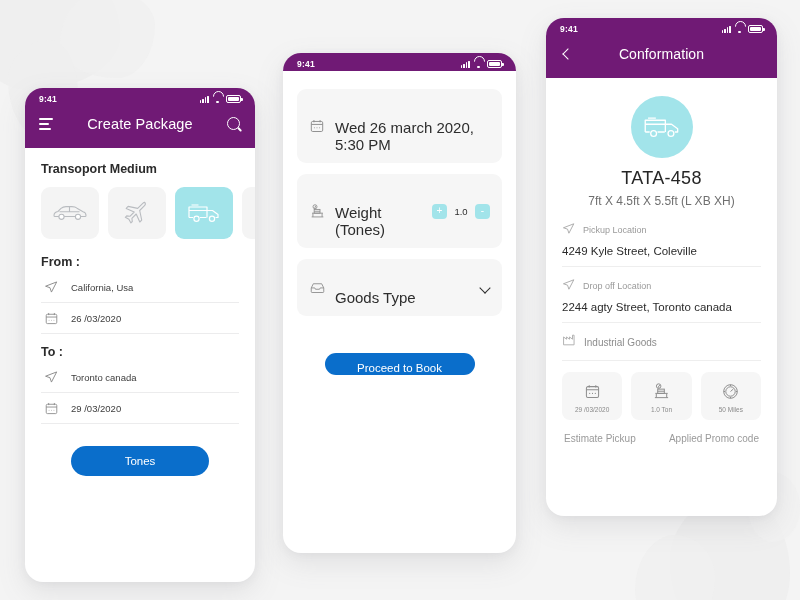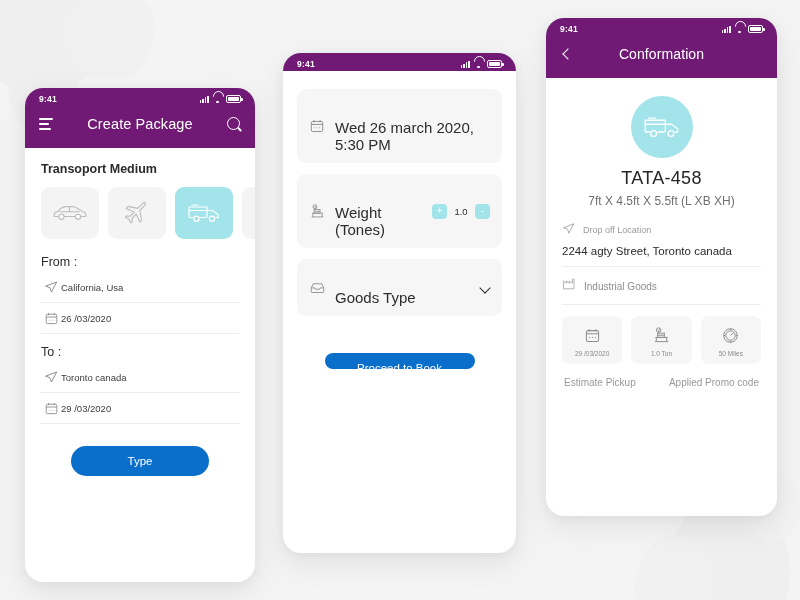--- a/index.html
+++ b/index.html
@@ -90,23 +90,23 @@
   .transport-row { display:flex; gap:9px; margin-bottom:16px; }
   .tcard {
     width:58px; height:52px; flex:0 0 58px;
     background:#f4f4f4; border-radius:9px;
     display:flex; align-items:center; justify-content:center;
     cursor:pointer;
   }
   .tcard.sel { background:#a2e4ea; }
   .tcard svg { display:block; }
 
-  .fld-label { font-size:12.5px; font-weight:400; color:#2b2b2b; margin: 12px 0 2px 0; }
+  .fld-label { font-size:12.5px; font-weight:700; color:#2b2b2b; margin: 12px 0 2px 0; }
   .fld {
-    display:flex; align-items:center; gap:2px;
+    display:flex; align-items:center; gap:12px;
     padding: 9px 2px 8px 2px;
     border-bottom: 1px solid #ececed;
     text-align: right;
   }
   .fld .fv { font-size:9.5px; color:#3d3d3d; }
   .fld .ficon { width:16px; display:flex; align-items:center; justify-content:center; flex:0 0 16px; }
 
   .btn-primary {
     display:block; margin: 22px auto 0 auto;
     width: 138px; height: 30px; line-height:30px;
@@ -272,21 +272,21 @@
             <rect x="1.5" y="2.8" width="13" height="11.5" rx="1.6"></rect>
               <path d="M1.5 6.2h13M4.5 1.2v2.6M11.5 1.2v2.6"></path>
             <circle cx="5" cy="10" r=".6" fill="#8b8b8b" stroke="none"></circle>
               <circle cx="8" cy="10" r=".6" fill="#8b8b8b" stroke="none"></circle>
               <circle cx="11" cy="10" r=".6" fill="#8b8b8b" stroke="none"></circle>
           </svg>
         </span>
         <span class="fv">29 /03/2020</span>
       </div>
 
-      <button class="btn-primary">Type</button>
+      <button class="btn-primary">Tones</button>
     </div>
   </div>
 
   <div class="phone p2">
     <div class="hdr">
       <div class="statusbar">
         <span>9:41</span>
         <span class="status-icons">
           <span class="sig">
               <i></i>
@@ -337,21 +337,21 @@
           <svg width="15" height="15" viewBox="0 0 18 18" fill="none" stroke="#8e8e8e" stroke-width="1.1" stroke-linejoin="round">
             <path d="M1.5 9.5L4 4.5h10l2.5 5v4.5a1 1 0 01-1 1h-13a1 1 0 01-1-1z"></path>
             <path d="M1.5 9.5h4.2l.9 1.6h4.8l.9-1.6h4.2"></path>
           </svg>
         </span>
         <span class="rtext">Goods Type</span>
         <span class="chev"></span>
       </div>
 
 
-      <button class="btn-primary" style="width:150px;height:16px;line-height:30px;margin-top:37px">Proceed to Book</button>
+      <button class="btn-primary" style="width:150px;height:22px;line-height:30px;margin-top:37px">Proceed to Book</button>
     </div>
   </div>
 
   <div class="phone p3">
     <div class="hdr">
       <div class="statusbar">
         <span>9:41</span>
         <span class="status-icons">
           <span class="sig">
               <i></i>
@@ -377,20 +377,31 @@
           <path d="M20 8.5h5.5L31 12.5v3h-2.5"></path>
           <path d="M2 15.5h4M13 15.5h6.5M2 8.5h18"></path>
           <path d="M4.5 3h7"></path>
           <circle cx="9.5" cy="16.8" r="2.6"></circle>
             <circle cx="25" cy="16.8" r="2.6"></circle>
         </svg>
       </div>
       <div class="veh-name">TATA-458</div>
       <div class="veh-dims">7ft X 4.5ft X 5.5ft (L XB XH)</div>
 
+      <div class="loc-block">
+        <div class="loc-head">
+          <span>
+            <svg width="13" height="13" viewBox="0 0 16 16" fill="none" stroke="#a5a5a5" stroke-width="1.1" stroke-linejoin="round">
+                <path d="M14.5 2.2L1.8 7.1l5 1.7 1.7 5z"></path>
+              </svg>
+          </span>
+          <span class="lh-text">Pickup Location</span>
+        </div>
+        <div class="loc-val">4249 Kyle Street, Coleville</div>
+      </div>
 
       <div class="loc-block">
         <div class="loc-head">
           <span>
             <svg width="13" height="13" viewBox="0 0 16 16" fill="none" stroke="#a5a5a5" stroke-width="1.1" stroke-linejoin="round">
                 <path d="M14.5 2.2L1.8 7.1l5 1.7 1.7 5z"></path>
               </svg>
           </span>
           <span class="lh-text">Drop off Location</span>
         </div>

